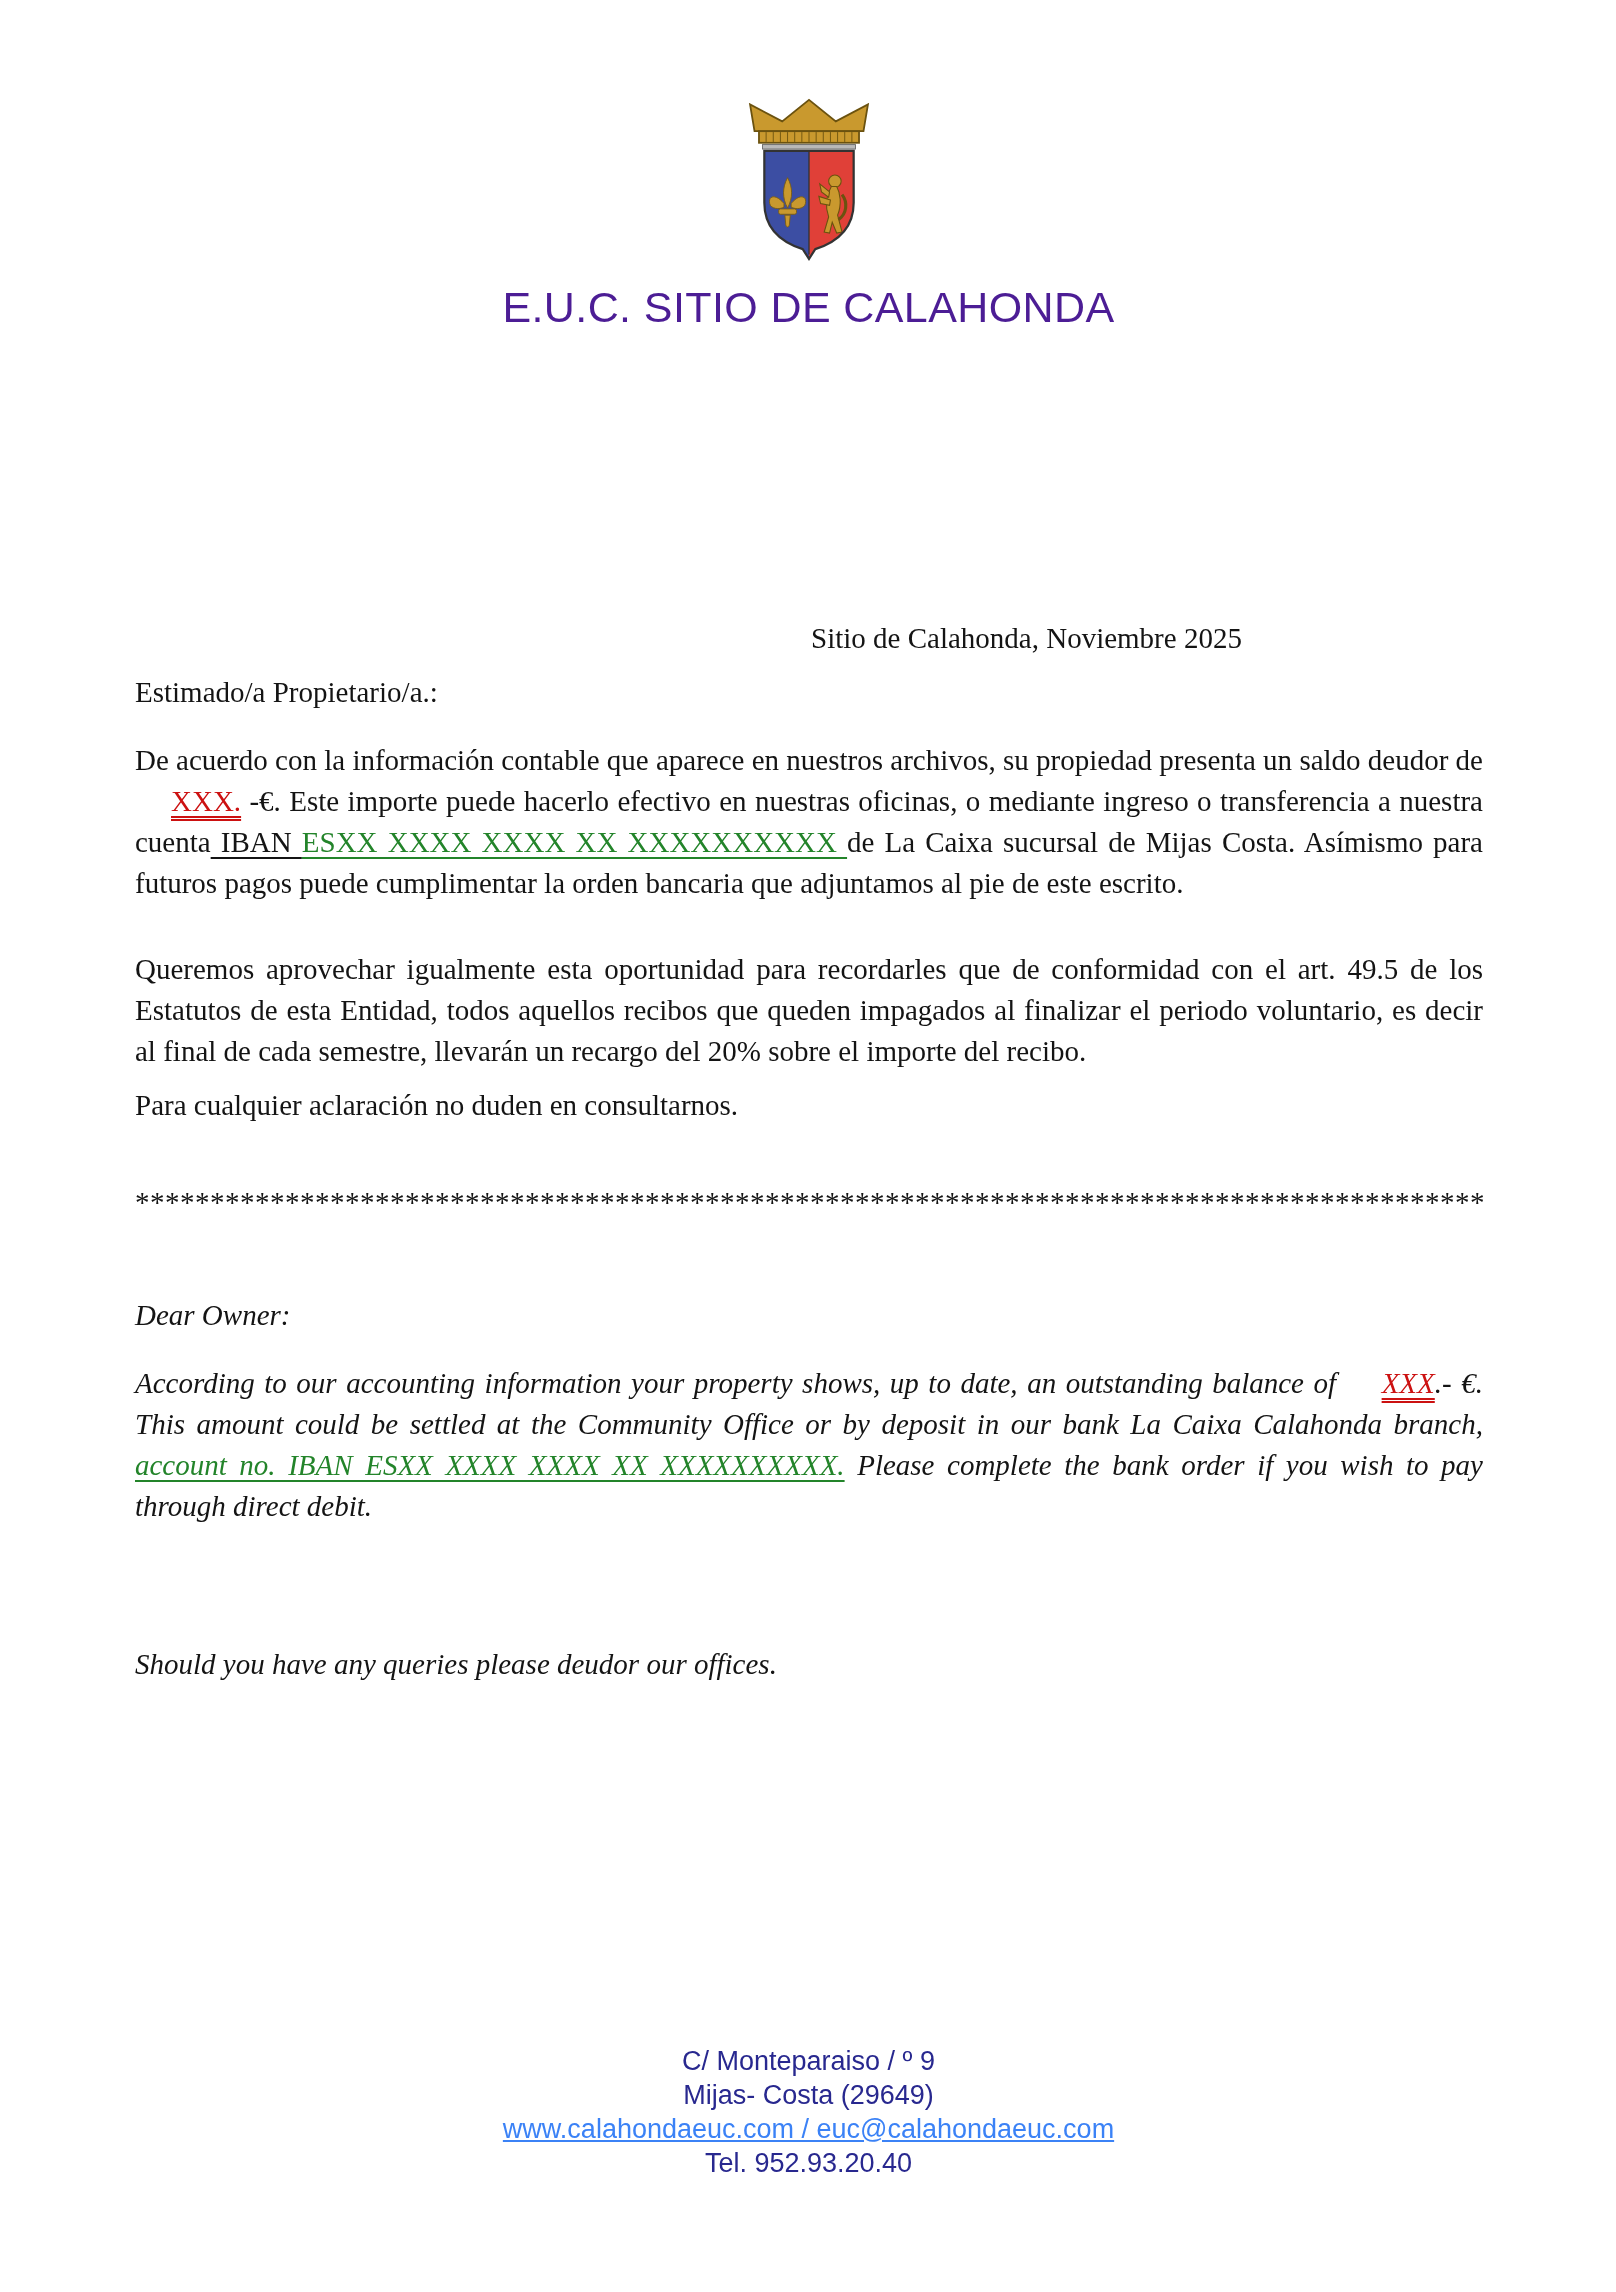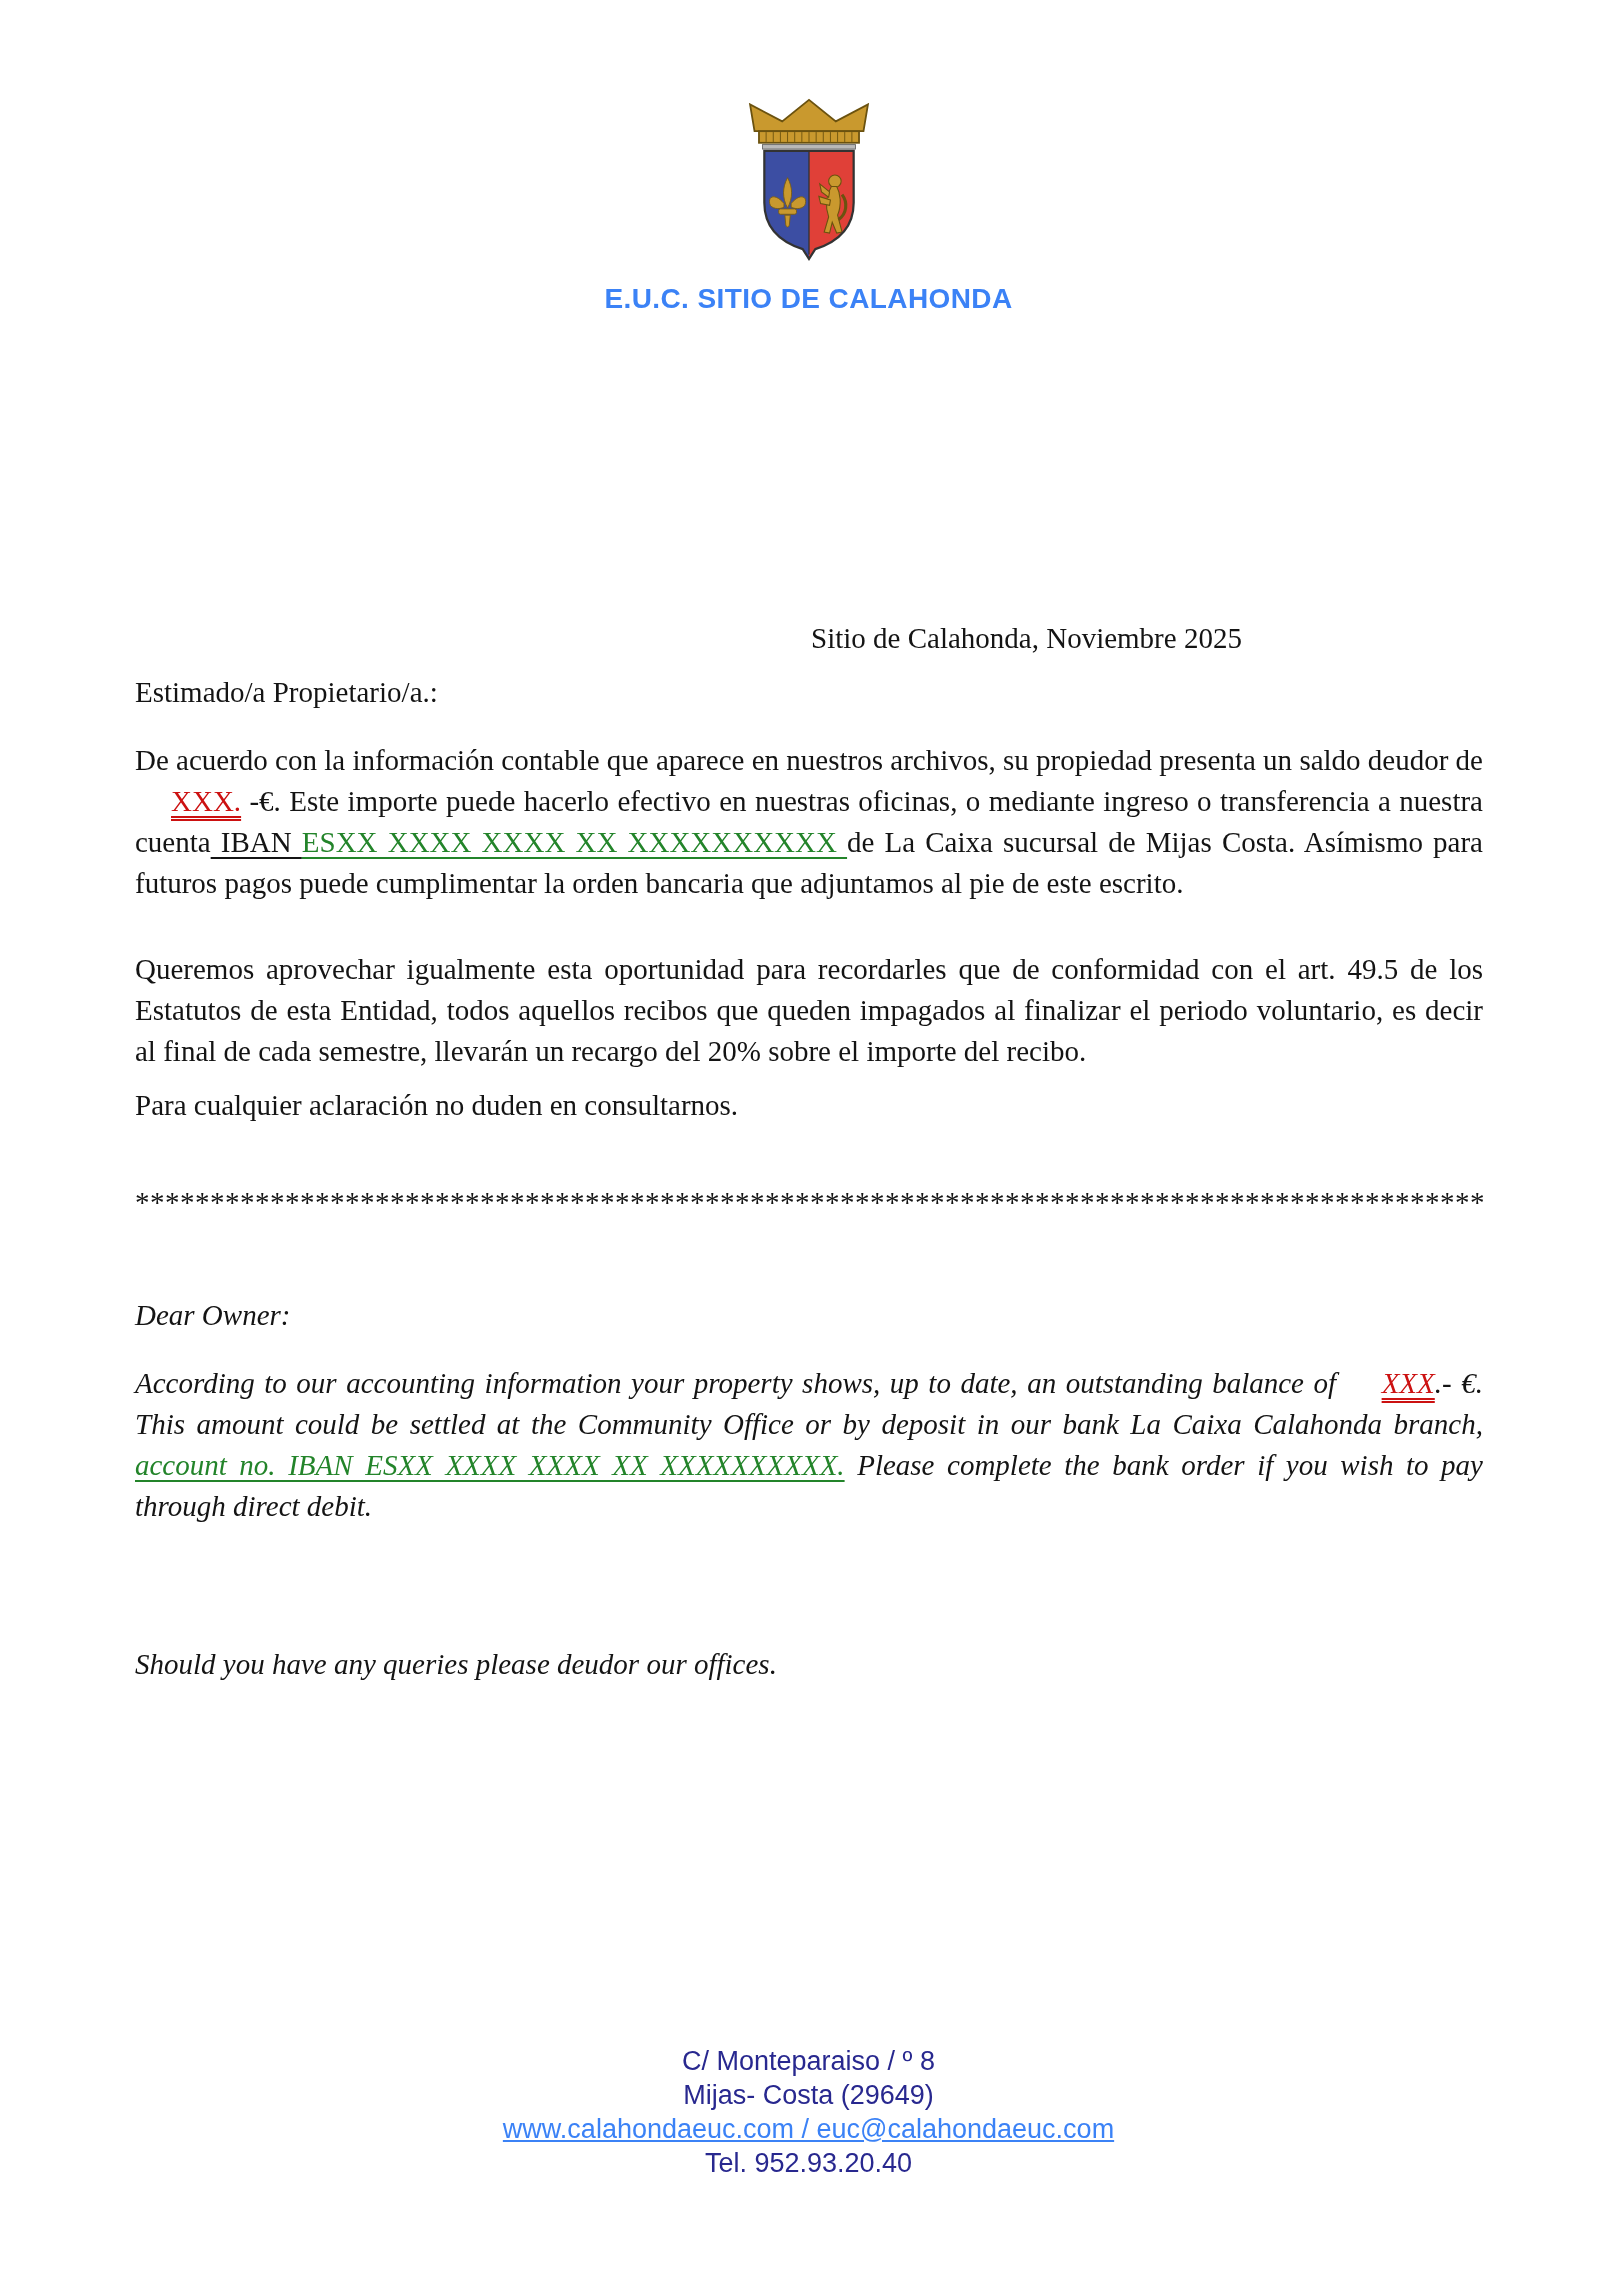--- a/index.html
+++ b/index.html
@@ -19,24 +19,24 @@
     width:134px;
     height:172px;
   }
   .org-title{
     position:absolute;
     top:283px;
     left:0;
     width:100%;
     text-align:center;
     font-family:"Liberation Sans", sans-serif;
-    font-weight:bold;
-    font-size:28px;
+    font-weight:normal;
+    font-size:43px;
     letter-spacing:0.4px;
-    color:#3b82f6;
+    color:#4c1d95;
   }
   .txt{
     position:absolute;
     left:135px;
     width:1348px;
     font-size:29px;
     line-height:41px;
   }
   .date-line{
     position:absolute;
@@ -154,20 +154,20 @@
   <div class="txt divider">**********************************************************************************************</div>
 
   <div class="txt en en-salutation">Dear Owner:</div>
 
   <div class="txt para en en-para1"><span>According to our accounting information your  property shows, up to date, an outstanding balance of </span><span class="red-u">XXX</span><span>.-  €. This amount could be settled at the Community Office or by deposit in our bank La Caixa Calahonda branch, </span><span class="green-u"> account no. IBAN ESXX XXXX XXXX XX XXXXXXXXXX.</span><span> Please complete the bank order if you wish to pay through direct debit.</span></div>
 
 
   <div class="txt en en-para3">Should you have any queries please deudor our offices.</div>
 
   <div class="footer">
-    <div>C/ Monteparaiso / º 8</div>
+    <div>C/ Monteparaiso / º 9</div>
     <div>Mijas- Costa (29649)</div>
     <div class="link-line">www.calahondaeuc.com / euc@calahondaeuc.com</div>
     <div>Tel. 952.93.20.40</div>
   </div>
 
 </div>
 
 
 </body></html>

